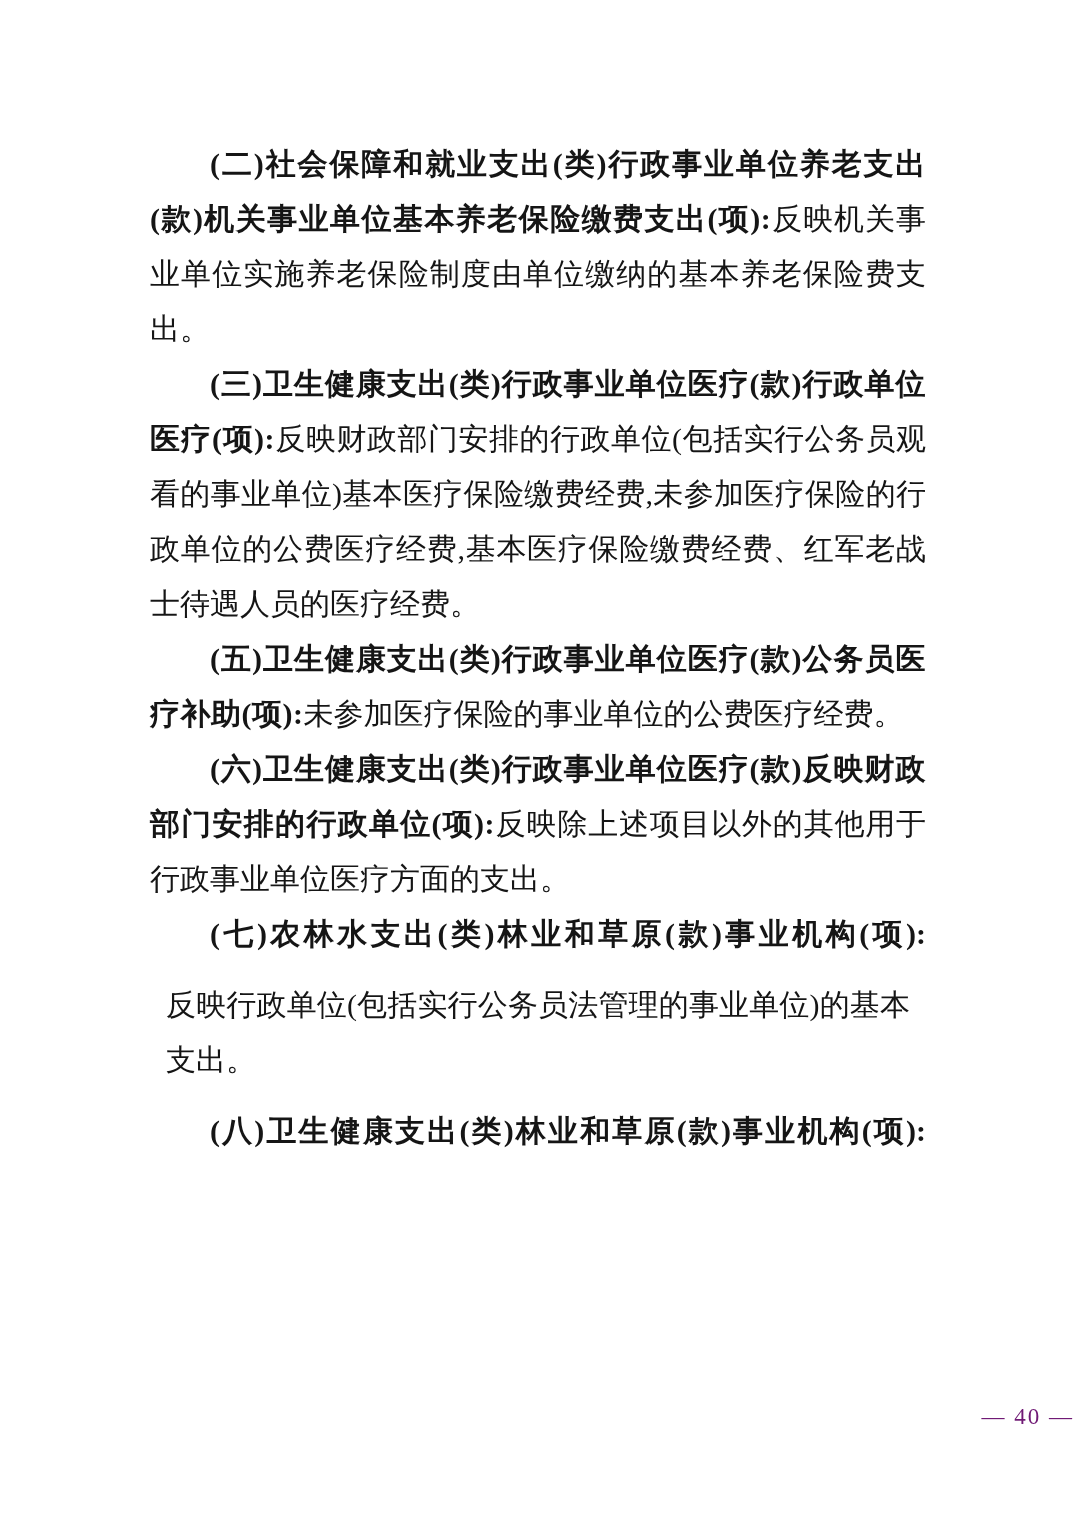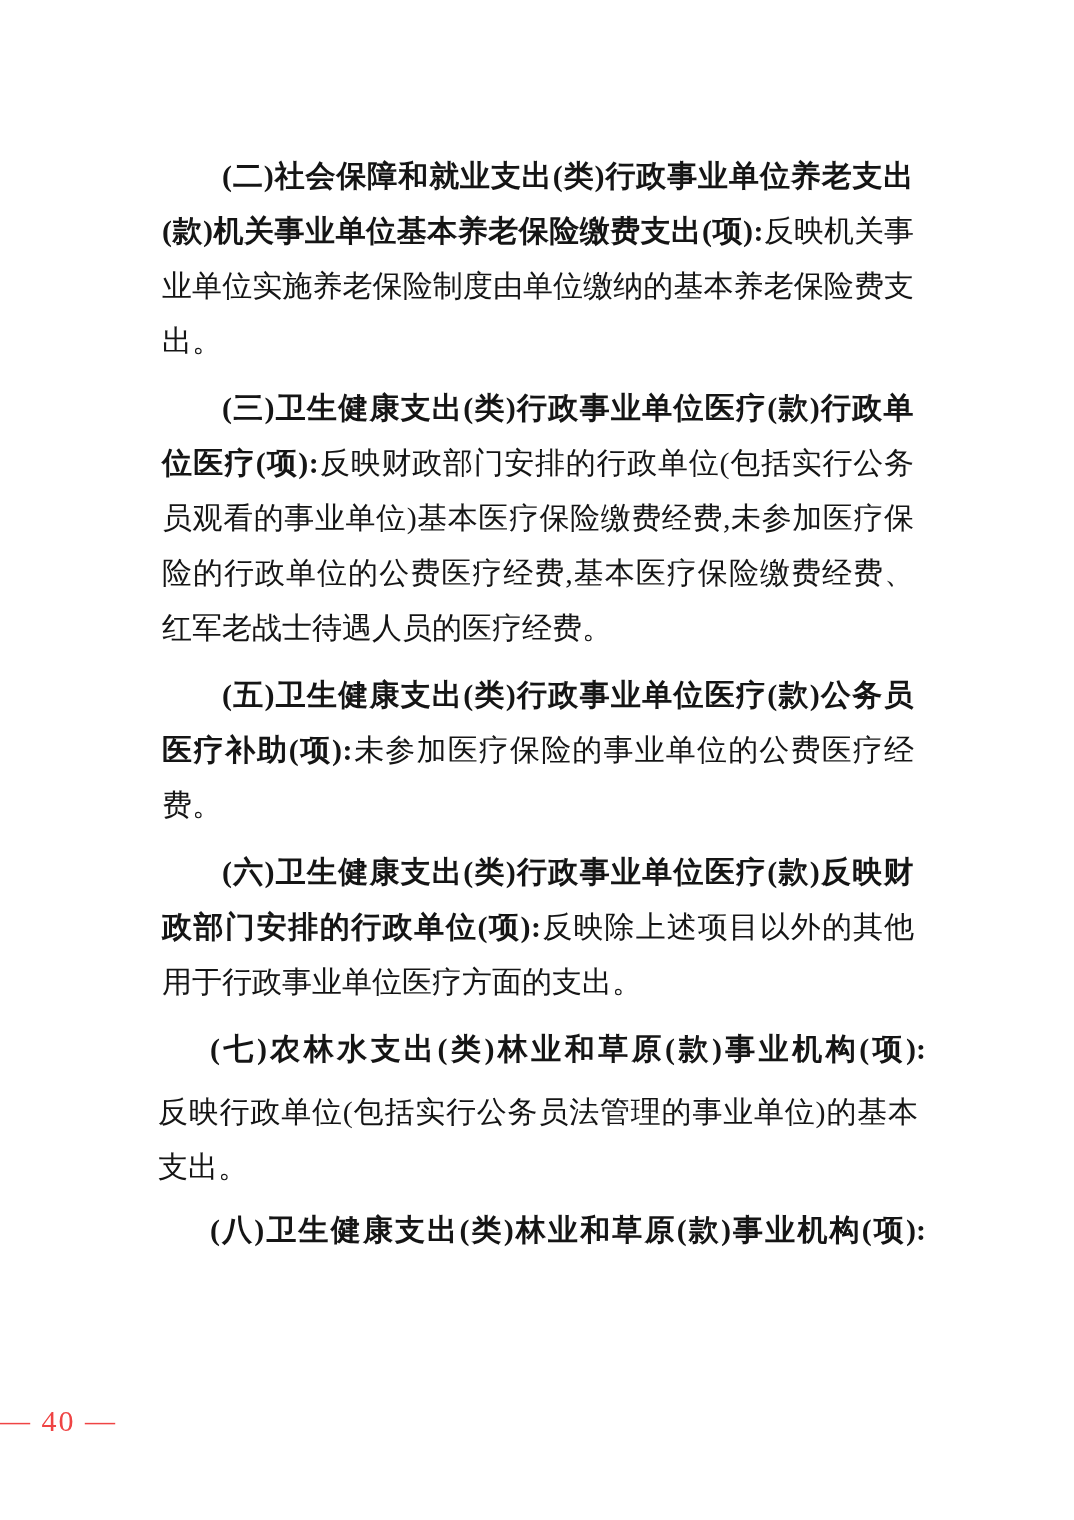--- a/index.html
+++ b/index.html
@@ -22,48 +22,48 @@
     top: 136px;
     width: 776px;
     color: #151515;
     font-size: 30px;
     line-height: 55px;
     text-align: justify;
     text-justify: inter-ideograph;
   }
   .clause {
     text-indent: 2em;
-    margin: 12px;
+    margin: 0;
   }
   .clause-heading {
     font-weight: 700;
     letter-spacing: 0.5px;
   }
   .clause-body {
     font-weight: 400;
   }
   
   .heading-line {
     text-indent: 2em;
     text-align: justify;
     text-align-last: justify;
     font-weight: 700;
   }
   .body-line {
     text-indent: 0;
-    margin: 8px;
+    margin: 16px;
   }
   .footer {
     position: absolute;
     left: 0;
     top: 1404px;
     width: 100%;
-    text-align: left;
-    font-size: 30px;
-    color: #ef4444;
+    text-align: right;
+    font-size: 23px;
+    color: #701a75;
     letter-spacing: 2px;
   }
 </style>
 </head>
 <body>
 
 <div class="page">
 
   <div class="page-body">
 

